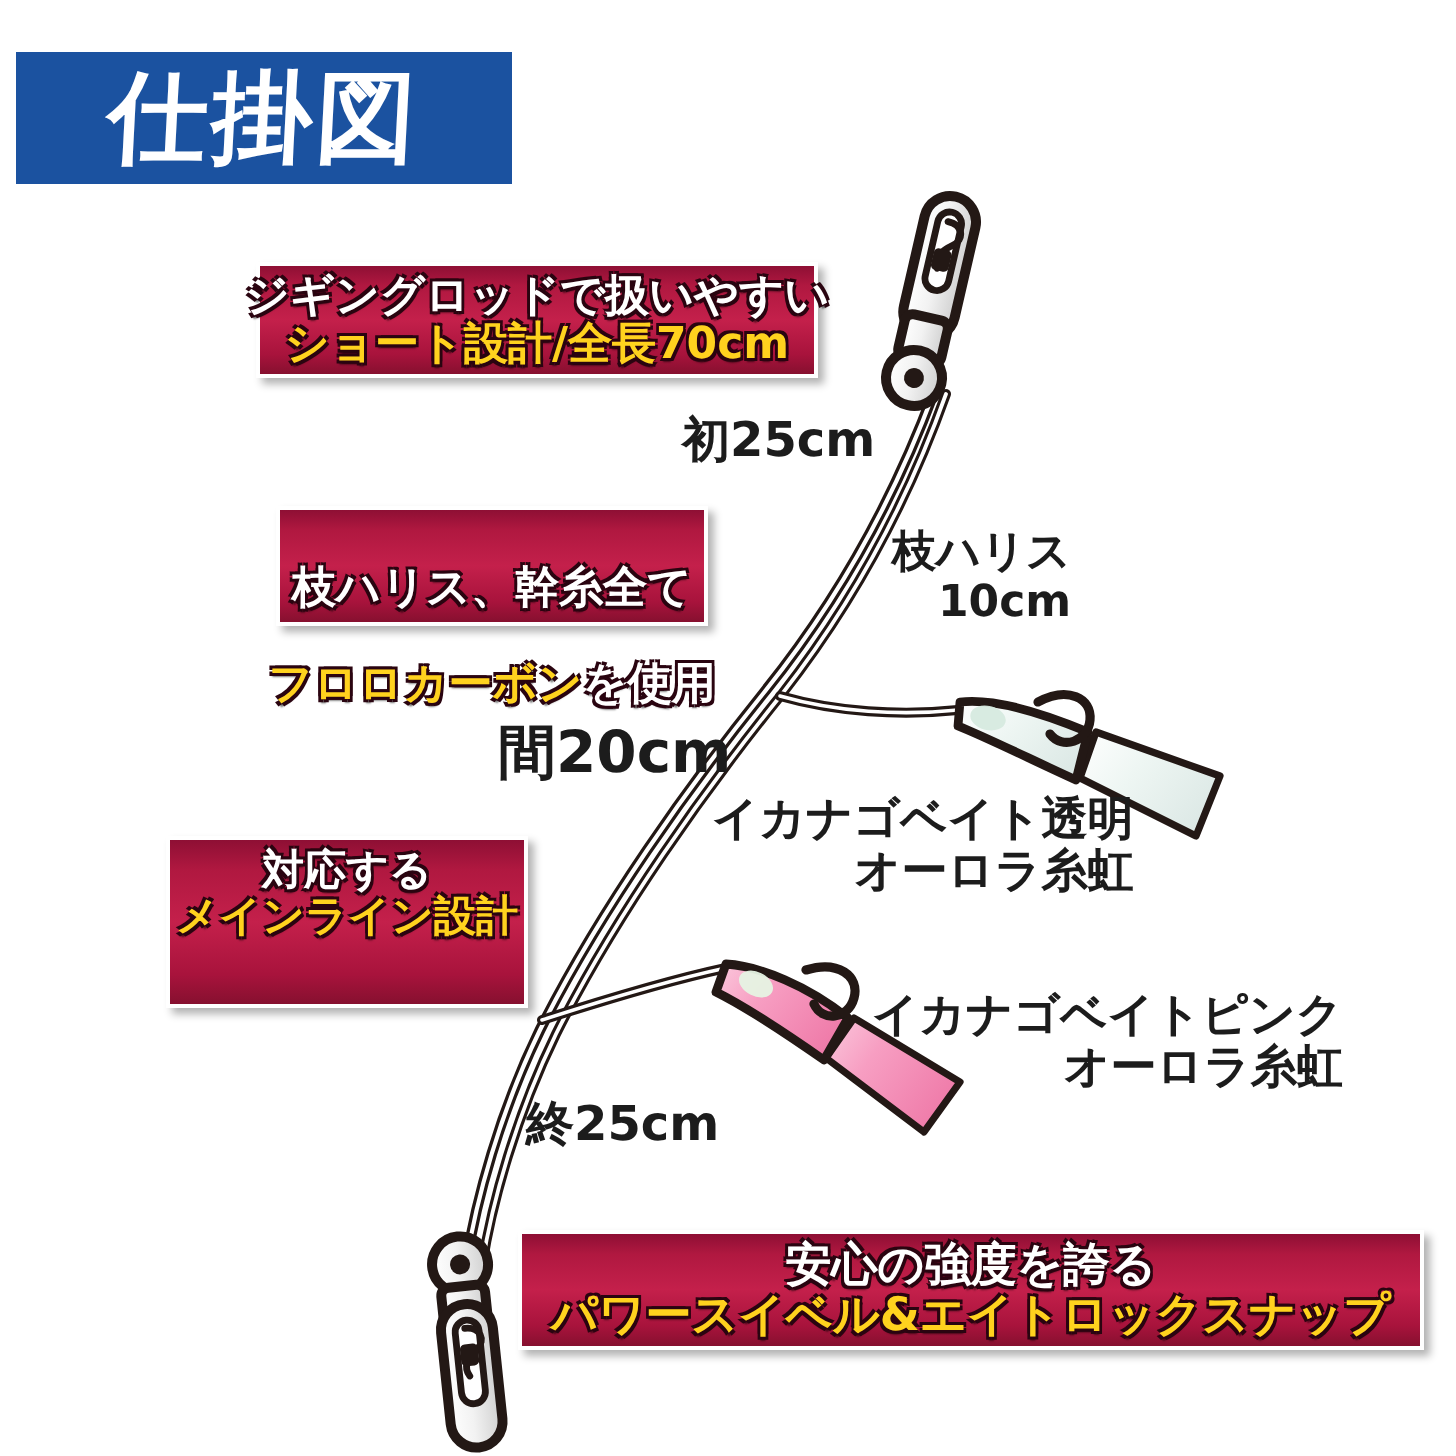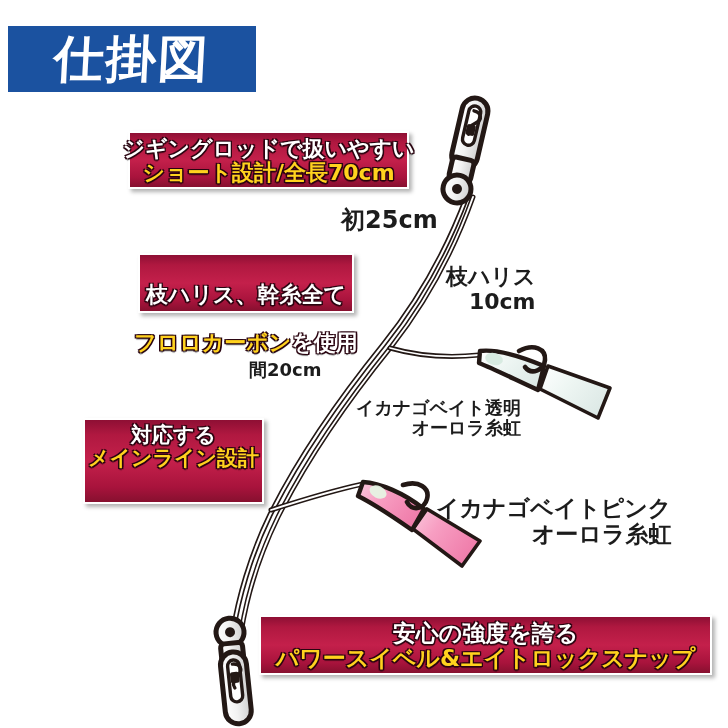--- a/index.html
+++ b/index.html
@@ -72,22 +72,22 @@
     position:absolute;
     color:#1c1c1c;
     font-weight:bold;
     line-height:1.12;
     white-space:nowrap;
     text-align:right;
     font-family:"DejaVu Sans","Liberation Sans",sans-serif;
   }
   #lbl-first{ left:341px; top:207px; font-size:24px; }
   #lbl-branch{ left:446px; top:265px; font-size:22px; }
-  #lbl-mid{ left:249px; top:360px; font-size:18px; }
-  #lbl-clear{ left:356px; top:398px; font-size:18px; }
+  #lbl-mid{ left:249px; top:360px; font-size:29px; }
+  #lbl-clear{ left:356px; top:398px; font-size:23px; }
   #lbl-pink{ left:436px; top:496px; font-size:23px; }
   #lbl-last{ left:263px; top:549px; font-size:24px; }
 
   svg#rig{position:absolute;left:0;top:0;width:728px;height:728px;}
 </style>
 </head>
 <body>
 
 <div id="stage">
 
@@ -229,14 +229,15 @@
   <div class="dlabel" id="lbl-clear">
     <div>イカナゴベイト透明</div>
     <div>オーロラ糸虹</div>
   </div>
 
   <div class="dlabel" id="lbl-pink">
     <div>イカナゴベイトピンク</div>
     <div>オーロラ糸虹</div>
   </div>
 
+  <div class="dlabel" id="lbl-last">終25cm</div>
 
 </div>
 
 </body></html>

